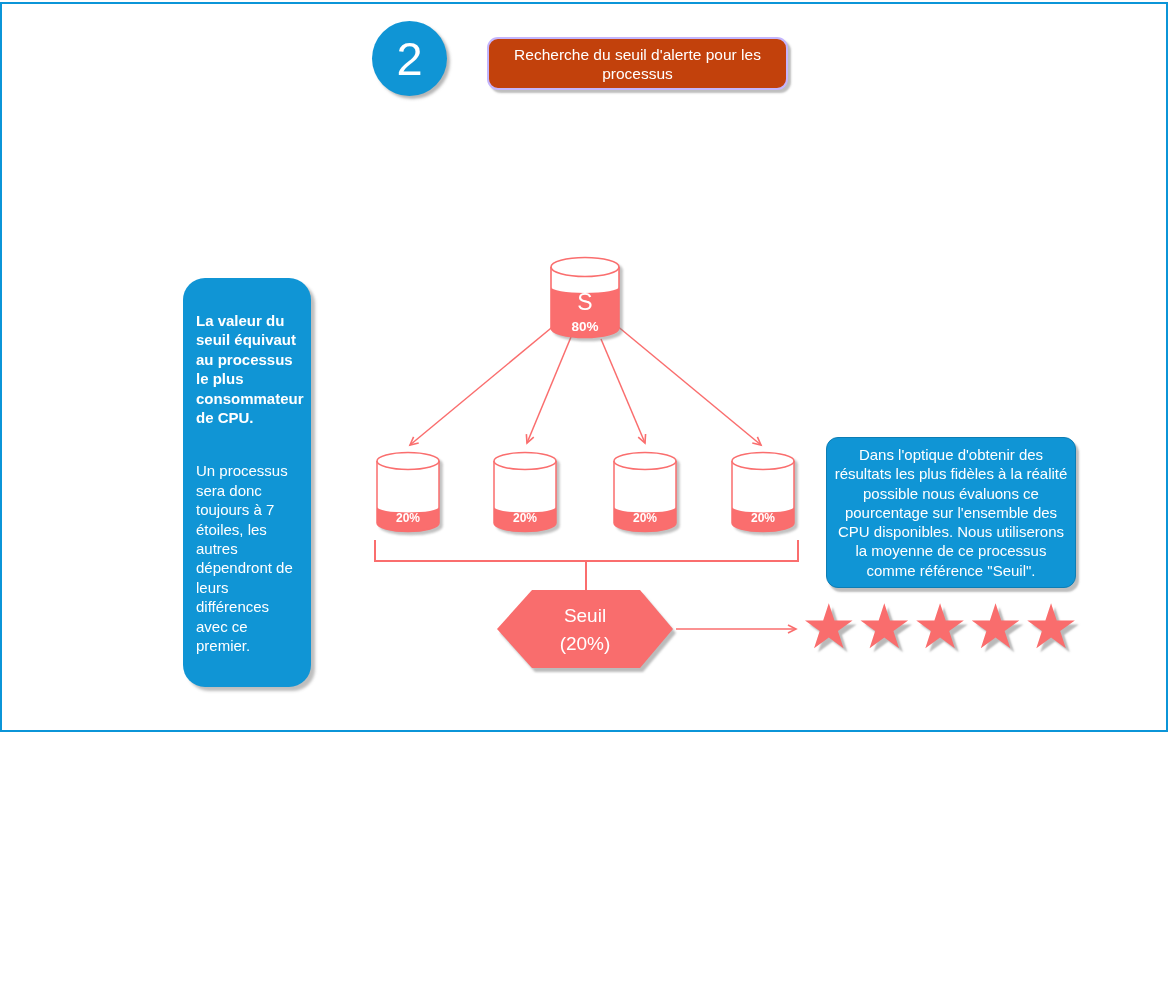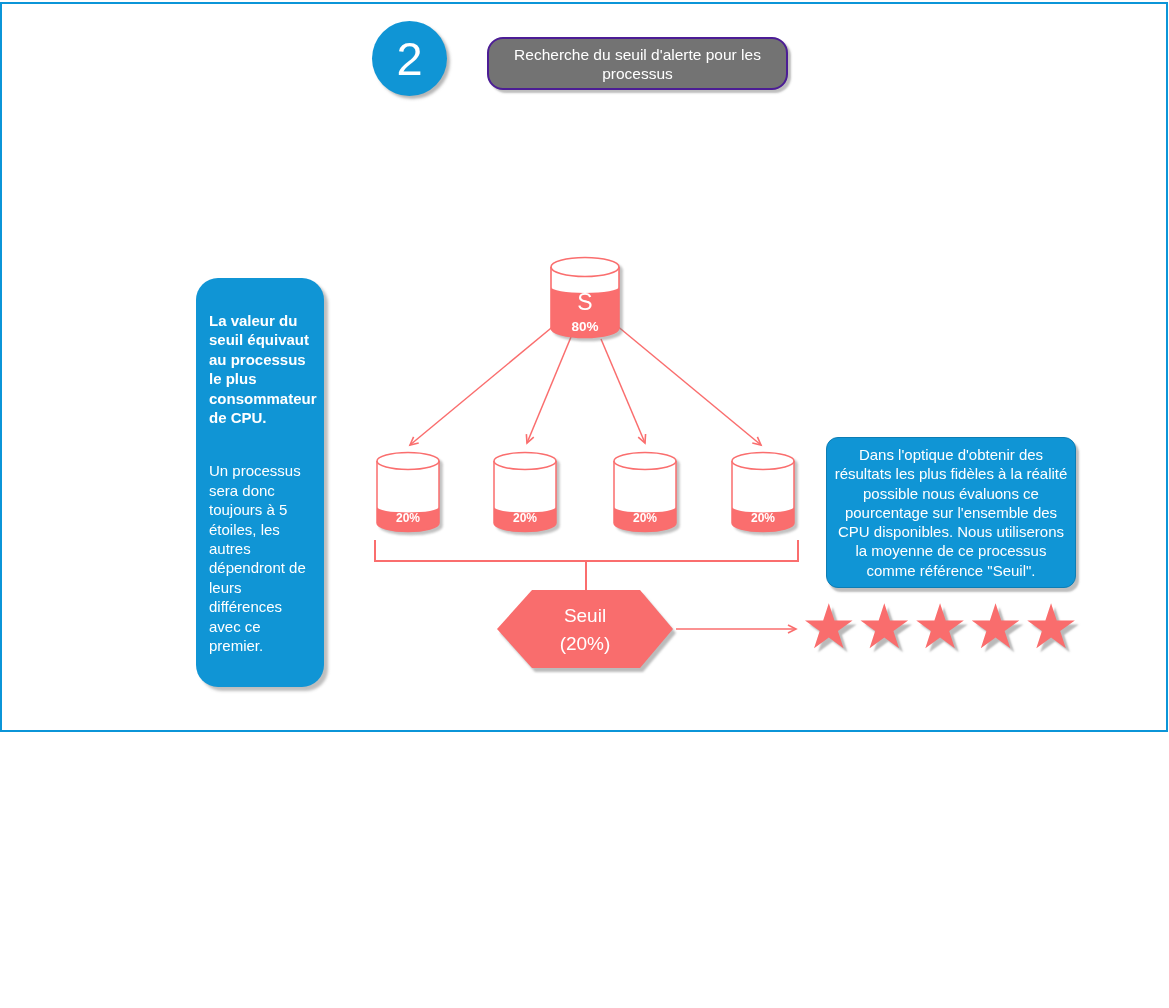--- a/index.html
+++ b/index.html
@@ -12,34 +12,34 @@
     border:2px solid #0b95d8; background:transparent;
   }
   .step-circle {
     position:absolute; left:372px; top:21px; width:75px; height:75px;
     border-radius:50%; background:#1095d5; color:#fff;
     display:flex; align-items:center; justify-content:center;
     font-size:47px; box-shadow:3px 3px 3px rgba(110,110,110,0.5);
   }
   .title-box {
     position:absolute; left:487px; top:37px; width:285px; height:49px;
-    background:#737373; border:2px solid #4c1d95; border-radius:16px;
+    background:#c2410c; border:2px solid #c4b5fd; border-radius:11px;
     color:#fff; font-size:15.5px; line-height:19px; text-align:center;
     display:flex; align-items:center; justify-content:center; padding:0 6px;
     box-shadow:3px 3px 2px rgba(110,110,110,0.45);
   }
   .info-box {
     position:absolute; left:418px; top:192px; width:337px; height:56px;
     background:#1095d5; border:1.5px solid #0d7db4; border-radius:10px;
     color:#fff; font-size:15px; line-height:18.5px; text-align:center;
     display:flex; align-items:center; justify-content:center; padding:0 10px;
     box-sizing:border-box; box-shadow:3px 3px 2px rgba(110,110,110,0.45);
   }
   .left-panel {
-    position:absolute; left:196px; top:278px; width:128px; height:409px;
+    position:absolute; left:183px; top:278px; width:128px; height:409px;
     background:#1095d5; border-radius:22px; color:#fff;
     box-sizing:border-box; padding:33px 10px 0 13px;
     box-shadow:4px 4px 3px rgba(110,110,110,0.45);
   }
   .left-panel p { margin:0; font-size:15px; line-height:19.4px; }
   .left-panel .p1 { font-weight:bold; }
   .left-panel .p2 { margin-top:34px; }
   .right-panel {
     position:absolute; left:826px; top:437px; width:250px; height:151px;
     background:#1095d5; border:1.5px solid #0d7db4; border-radius:12px;
@@ -73,21 +73,21 @@
     <span>2</span>
   </div>
 
   <div class="title-box">
     <span>Recherche du seuil d'alerte pour les processus</span>
   </div>
 
 
   <div class="left-panel">
     <p class="p1">La valeur du seuil équivaut au processus le plus consommateur de CPU.</p>
-    <p class="p2">Un processus sera donc toujours à 5 étoiles, les autres dépendront de leurs différences avec ce premier.</p>
+    <p class="p2">Un processus sera donc toujours à 7 étoiles, les autres dépendront de leurs différences avec ce premier.</p>
   </div>
 
   <div class="right-panel">
     <span>Dans l'optique d'obtenir des résultats les plus fidèles à la réalité possible nous évaluons ce pourcentage sur l'ensemble des CPU disponibles. Nous utiliserons la moyenne de ce processus comme référence "Seuil".</span>
   </div>
 
   <svg class="diagram" width="1169" height="1008" viewBox="0 0 1169 1008">
     <defs>
       <marker id="ah" markerUnits="userSpaceOnUse" markerWidth="12" markerHeight="12" refX="9" refY="5" orient="auto">
         <path d="M1,1 L9,5 L1,9" fill="none" stroke="#fa6e6e" stroke-width="1.6"></path>

